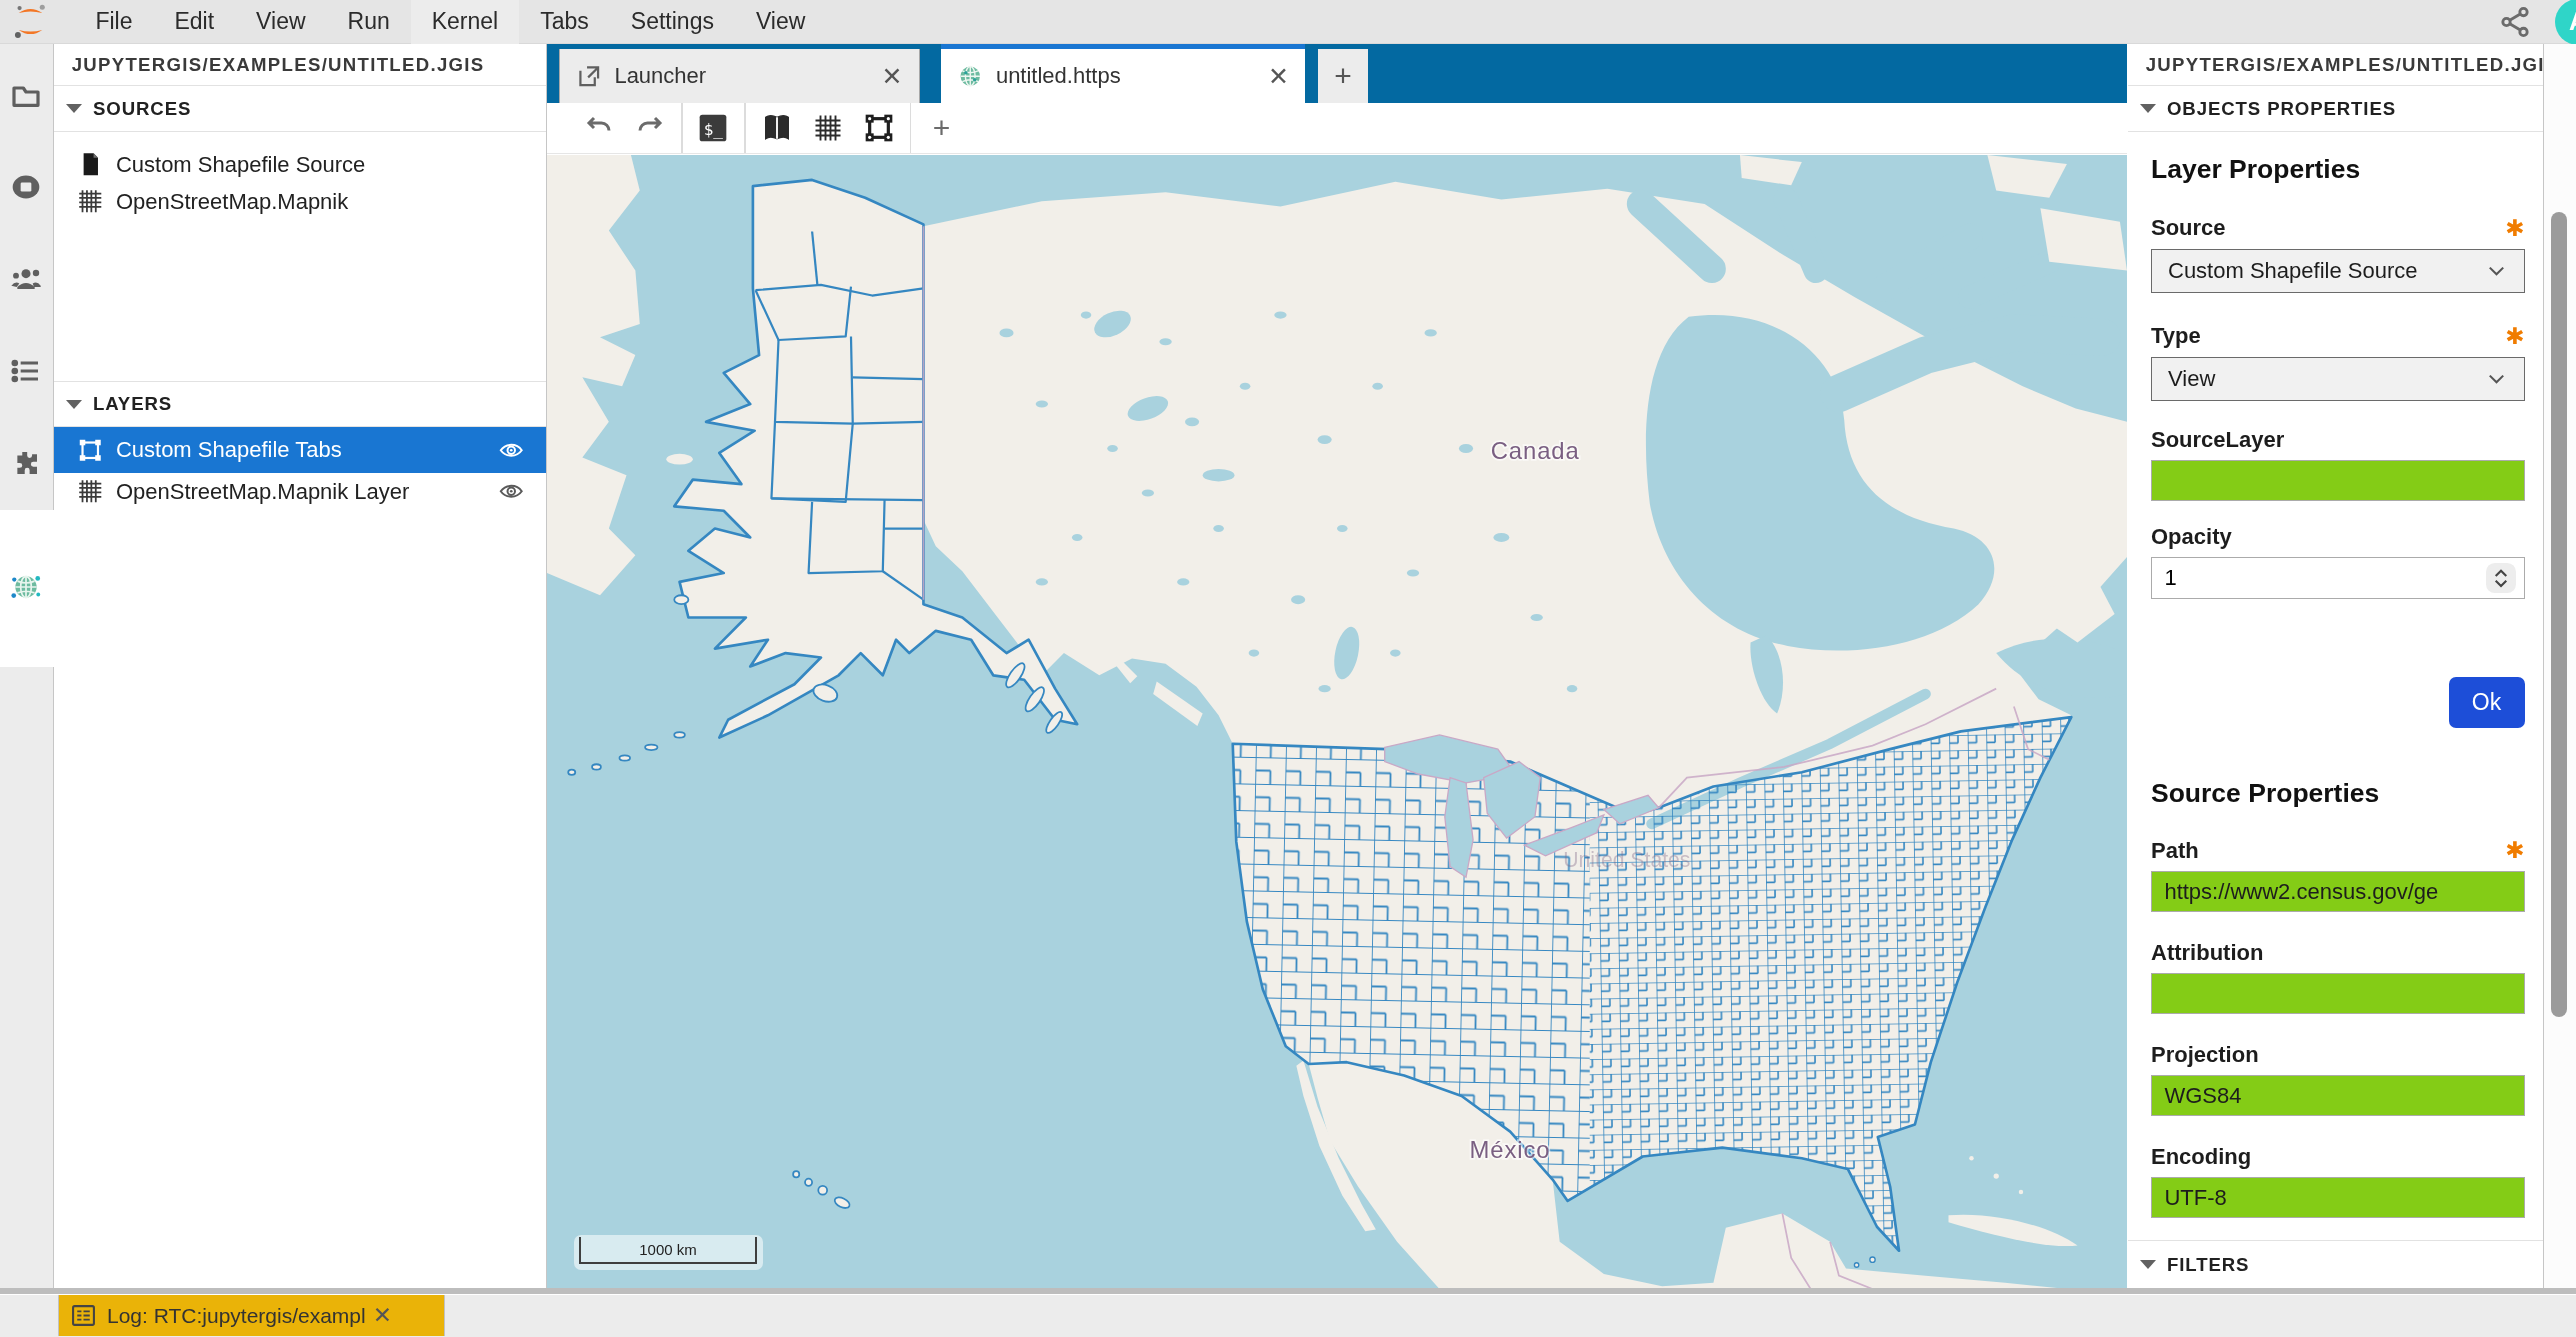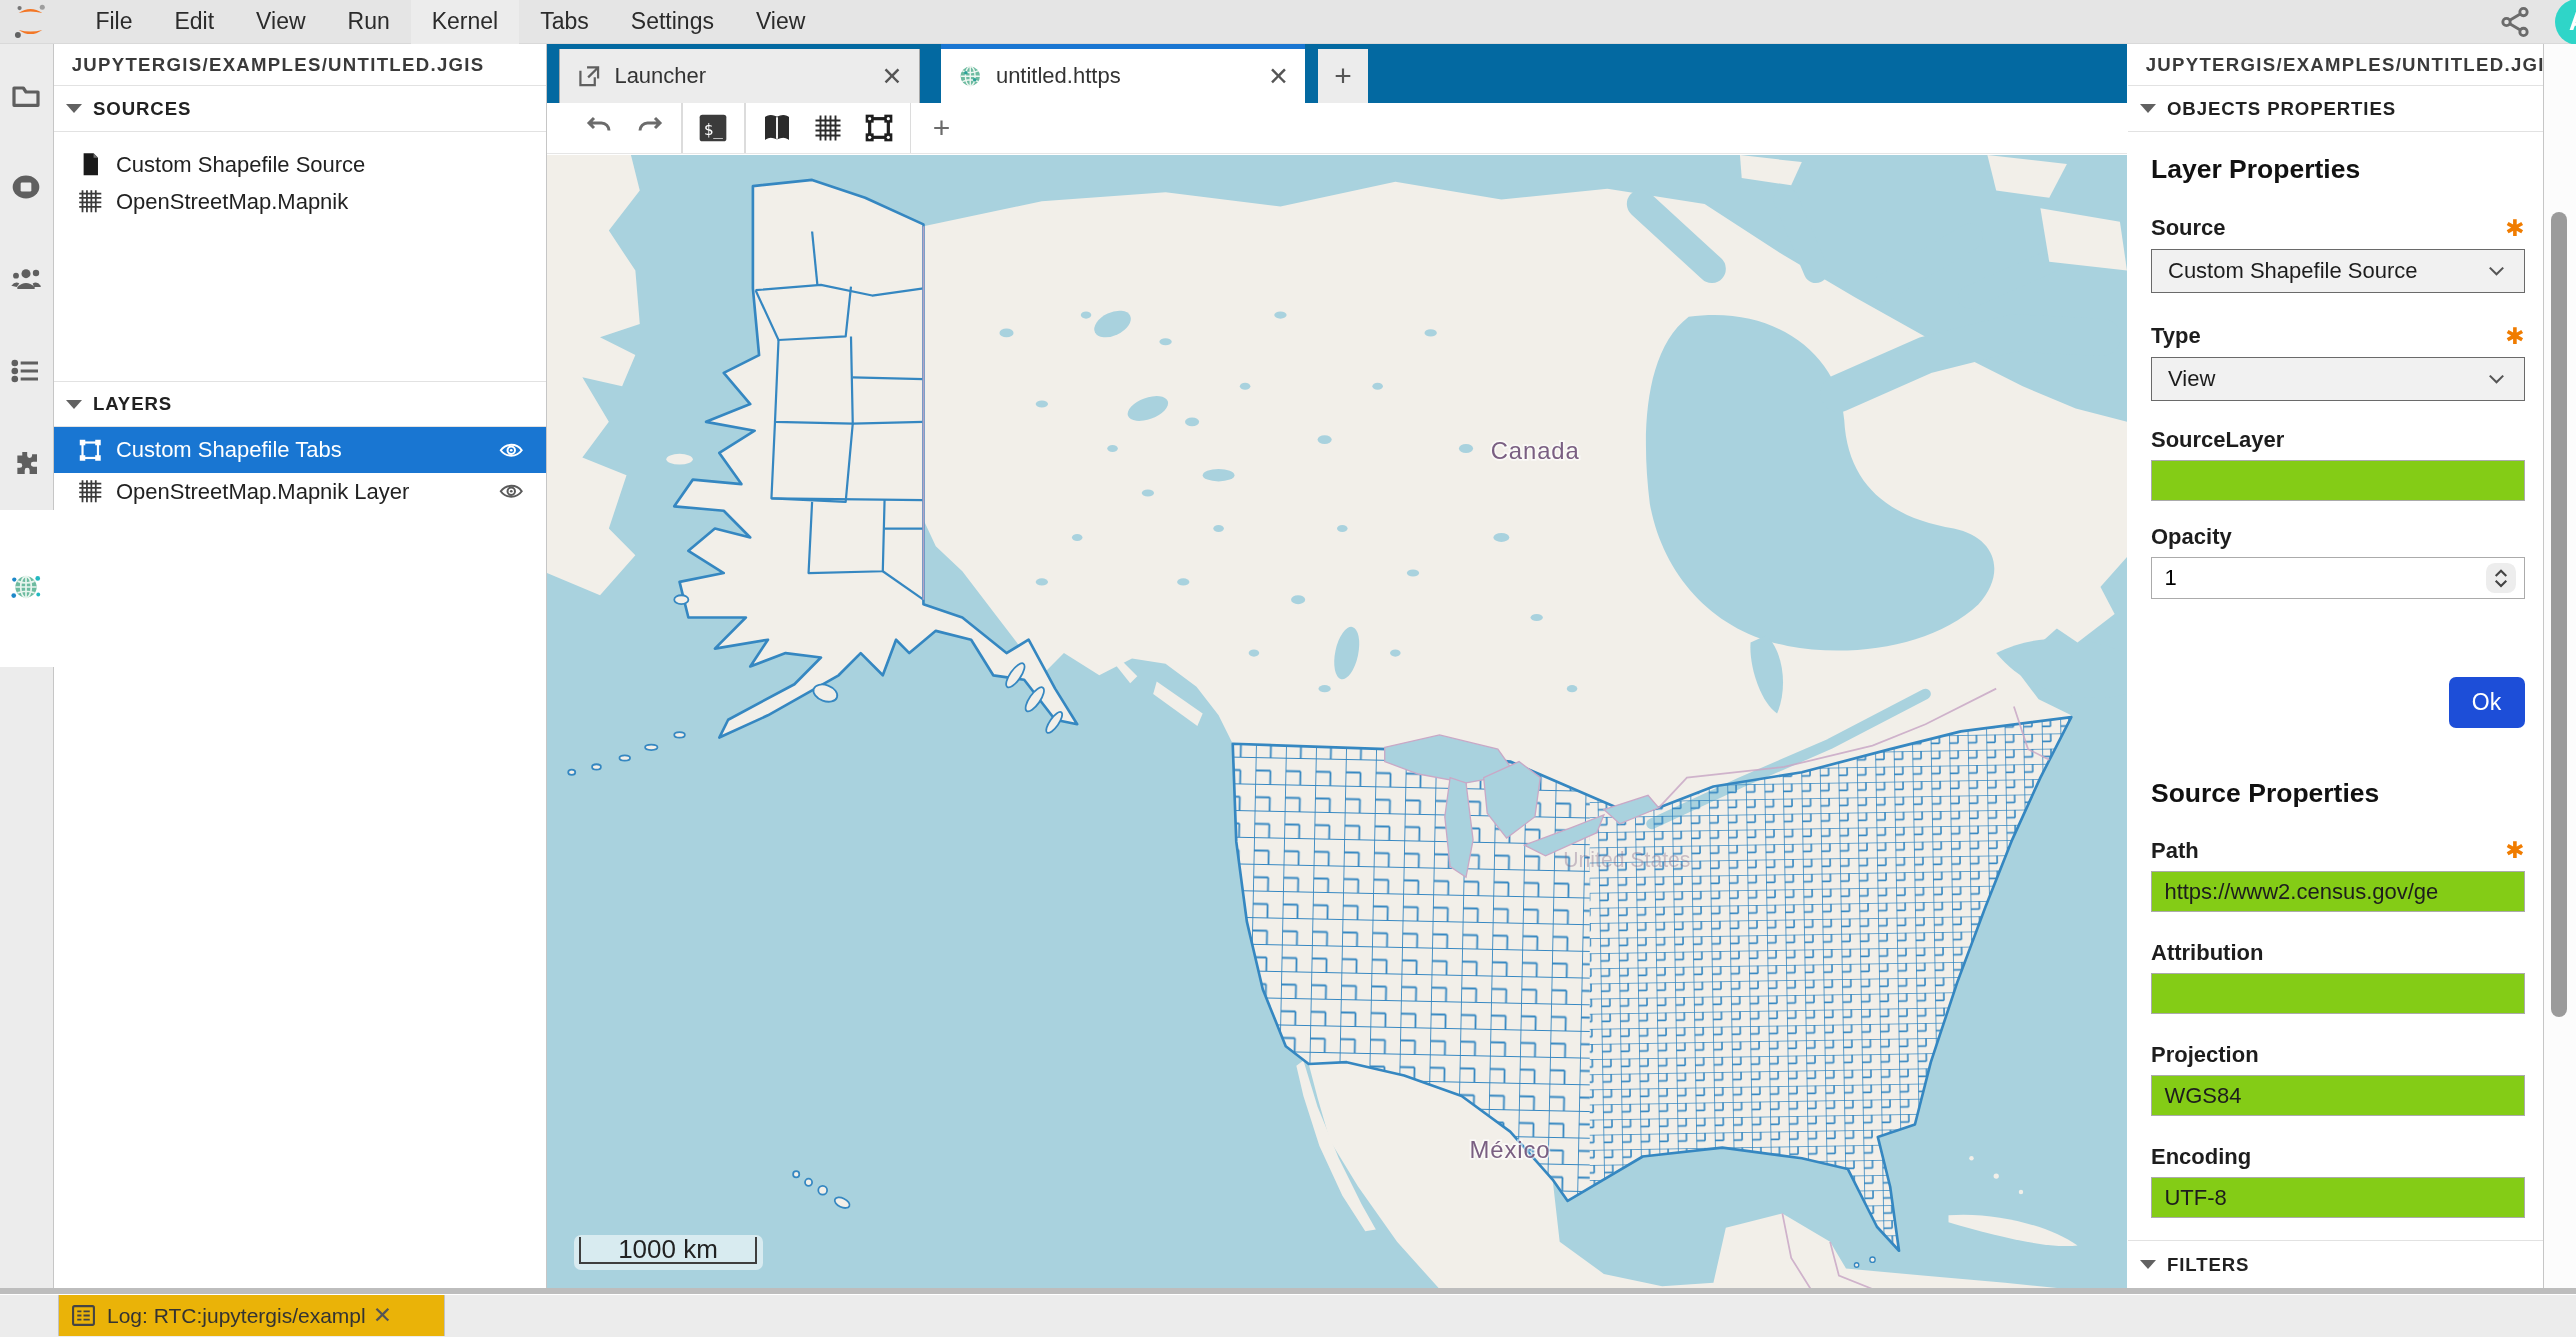--- a/index.html
+++ b/index.html
@@ -64,21 +64,21 @@
   .tb-ic { width:51px; height:39px; display:flex; align-items:center; justify-content:center; }
   .tb-sep { width:1.8px; height:50px; background:#dcdcdc; margin:0 5.3px; }
   .tb-plus { font-size:30px; color:#6b6b6b; padding:0 16px; }
 
   
   .map { position:absolute; left:0; top:111px; width:1580px; height:1134px; overflow:hidden; background:#a9d2de; }
   .map svg.geo { position:absolute; left:0; top:0; width:1580px; height:1134px; }
   .scalebar { position:absolute; left:26.5px; bottom:19.5px; width:189px; height:35px;
     background:rgba(255,255,255,0.55); border-radius:7px; padding:2.7px 5.3px 4.4px 5.3px; }
   .scalebar .bracket { height:26.5px; border:2.7px solid #3f3f3f; border-top:none;
-    display:flex; align-items:center; justify-content:center; font-size:26px; color:#222; }
+    display:flex; align-items:center; justify-content:center; font-size:15px; color:#222; }
 
   
   .rightpanel { position:absolute; left:2128px; top:44px; width:416px; height:1244px; background:#fff; }
   .rp-content { position:absolute; left:0; top:90px; width:416px; height:1101px; overflow:hidden;
     padding:19.5px 19.5px 0 23px; }
   .rp-h2 { font-size:26.5px; font-weight:bold; color:#111; }
   .field { margin-top:30px; }
   .field .lblrow { display:flex; align-items:center; }
   .field label { font-size:22px; font-weight:bold; color:#1d1d1d; }
   .req { margin-left:auto; color:#f07c00; font-size:23px; }

